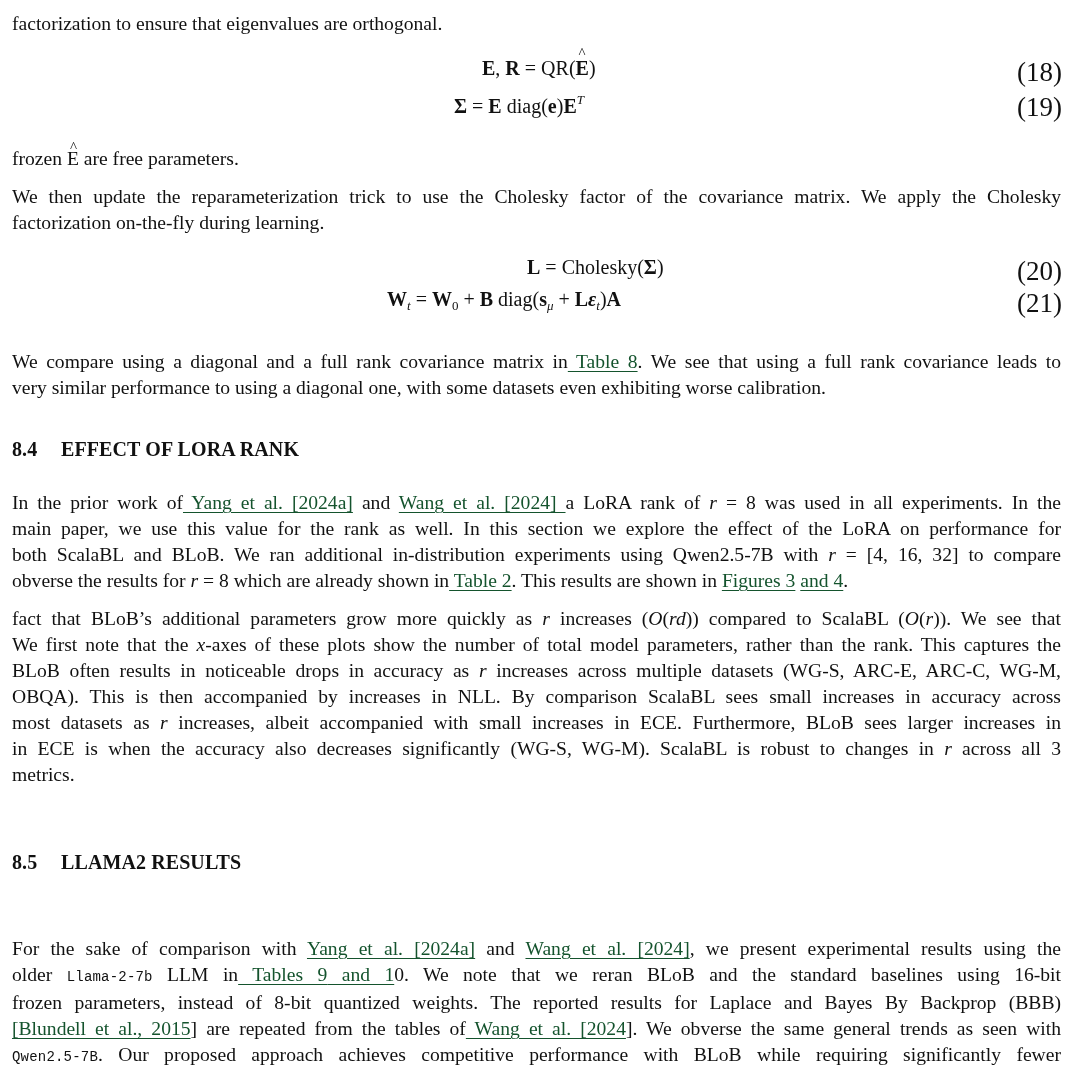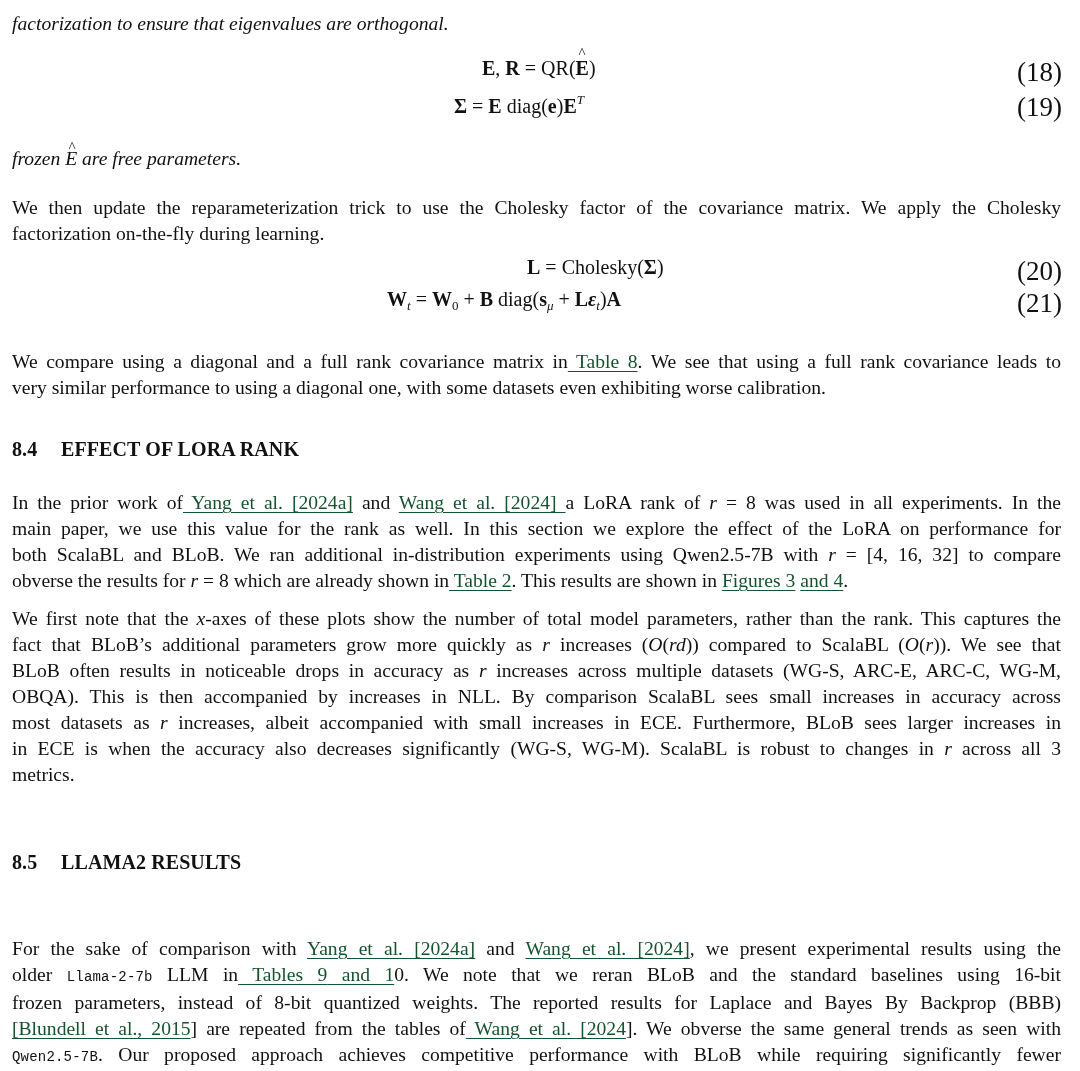--- a/index.html
+++ b/index.html
@@ -3,21 +3,21 @@
 <meta charset="utf-8">
 <style>
   html, body { margin: 0; padding: 0; background: #ffffff; }
   body {
     width: 1080px; height: 1071px; overflow: hidden; position: relative;
     font-family: "Liberation Serif", "DejaVu Serif", serif;
     color: #111111; font-size: 19.6px;
   }
   .page { position: absolute; left: 12px; top: 0; width: 1050px; }
   .p { position: absolute; left: 0; width: 1049px; line-height: 26px; text-align: justify; text-align-last: auto; margin: 0; }
-  .p.last-left { text-align-last: left; font-style: italic; }
+  .p.last-left { text-align-last: left; }
   .line { display: block; text-align: justify; text-align-last: justify; white-space: nowrap; }
   .line.end { text-align-last: left; }
   a.ref { color: #14532d; text-decoration: underline; text-decoration-thickness: 1px; text-underline-offset: 3px; }
   .mono { font-family: "Liberation Mono", "DejaVu Sans Mono", monospace; font-size: 14px; letter-spacing: 0.2px; }
   i.m { font-style: italic; }
   .eq-row { position: absolute; left: 0; width: 1050px; height: 30px; }
   .eq { position: absolute; white-space: nowrap; font-size: 20px; }
   .eq b { font-weight: bold; }
   .eqnum { position: absolute; right: 0; white-space: nowrap; font-size: 27px; }
   .hat { position: relative; display: inline-block; }
@@ -43,21 +43,21 @@
 
   <div class="eq-row" style="top:92px;">
     <span class="eq" style="left:442px;"><b>Σ</b> = <b>E</b> <span>diag</span>(<b>e</b>)<b>E</b><sup>T</sup></span>
     <span class="eqnum">(19)</span>
   </div>
 
   <p class="p last-left" style="top:146px;">
     <span>frozen </span><b class="hat" style="font-weight:normal;">E</b><span> are free parameters.</span>
   </p>
 
-  <p class="p" style="top:195px;">
+  <p class="p" style="top:184px;">
     <span class="line">We then update the reparameterization trick to use the Cholesky factor of the covariance matrix. We apply the Cholesky</span>
     <span class="line end">factorization on-the-fly during learning.</span>
   </p>
 
   <div class="eq-row" style="top:256px;">
     <span class="eq" style="left:515px;"><b>L</b> = <span>Cholesky</span>(<b>Σ</b>)</span>
     <span class="eqnum">(20)</span>
   </div>
 
   <div class="eq-row" style="top:288px;">
@@ -75,22 +75,22 @@
   </div>
 
   <p class="p" style="top:490px;">
     <span class="line"><span>In the prior work of</span><a class="ref" href="#"> Yang et al. [2024a]</a><span> and </span><a class="ref" href="#">Wang et al. [2024] </a><span>a LoRA rank of </span><i class="m">r</i><span> = 8</span><span> was used in all experiments. In the</span></span>
     <span class="line">main paper, we use this value for the rank as well. In this section we explore the effect of the LoRA on performance for</span>
     <span class="line"><span>both ScalaBL and BLoB. We ran additional in-distribution experiments using Qwen2.5-7B with </span><i class="m">r</i><span> = [4, 16, 32]</span><span> to compare</span></span>
     <span class="line end"><span>obverse the results for </span><i class="m">r</i><span> = 8</span><span> which are already shown in</span><a class="ref" href="#"> Table 2</a><span>. This results are shown in </span><a class="ref" href="#">Figures 3</a><span> </span><a class="ref" href="#">and 4</a><span>.</span></span>
   </p>
 
   <p class="p" style="top:606px;">
+    <span class="line"><span>fact that BLoB’s additional parameters grow more quickly as </span><i class="m">r</i><span> increases (</span><i class="m">O</i>(<i class="m">rd</i>)<span>) compared to ScalaBL (</span><i class="m">O</i>(<i class="m">r</i>)<span>). We see that</span></span>
     <span class="line"><span>We first note that the </span><i class="m">x</i><span>-axes of these plots show the number of total model parameters, rather than the rank. This captures the</span></span>
-    <span class="line"><span>fact that BLoB’s additional parameters grow more quickly as </span><i class="m">r</i><span> increases (</span><i class="m">O</i>(<i class="m">rd</i>)<span>) compared to ScalaBL (</span><i class="m">O</i>(<i class="m">r</i>)<span>). We see that</span></span>
     <span class="line"><span>BLoB often results in noticeable drops in accuracy as </span><i class="m">r</i><span> increases across multiple datasets (WG-S, ARC-E, ARC-C, WG-M,</span></span>
     <span class="line">OBQA). This is then accompanied by increases in NLL. By comparison ScalaBL sees small increases in accuracy across</span>
     <span class="line"><span>most datasets as </span><i class="m">r</i><span> increases, albeit accompanied with small increases in ECE. Furthermore, BLoB sees larger increases in</span></span>
     <span class="line"><span>in ECE is when the accuracy also decreases significantly (WG-S, WG-M). ScalaBL is robust to changes in </span><i class="m">r</i><span> across all 3</span></span>
     <span class="line end">metrics.</span>
   </p>
 
   <div class="heading" style="top:851px;">
     <span class="num">8.5</span><span>LLAMA2 RESULTS</span>
   </div>

